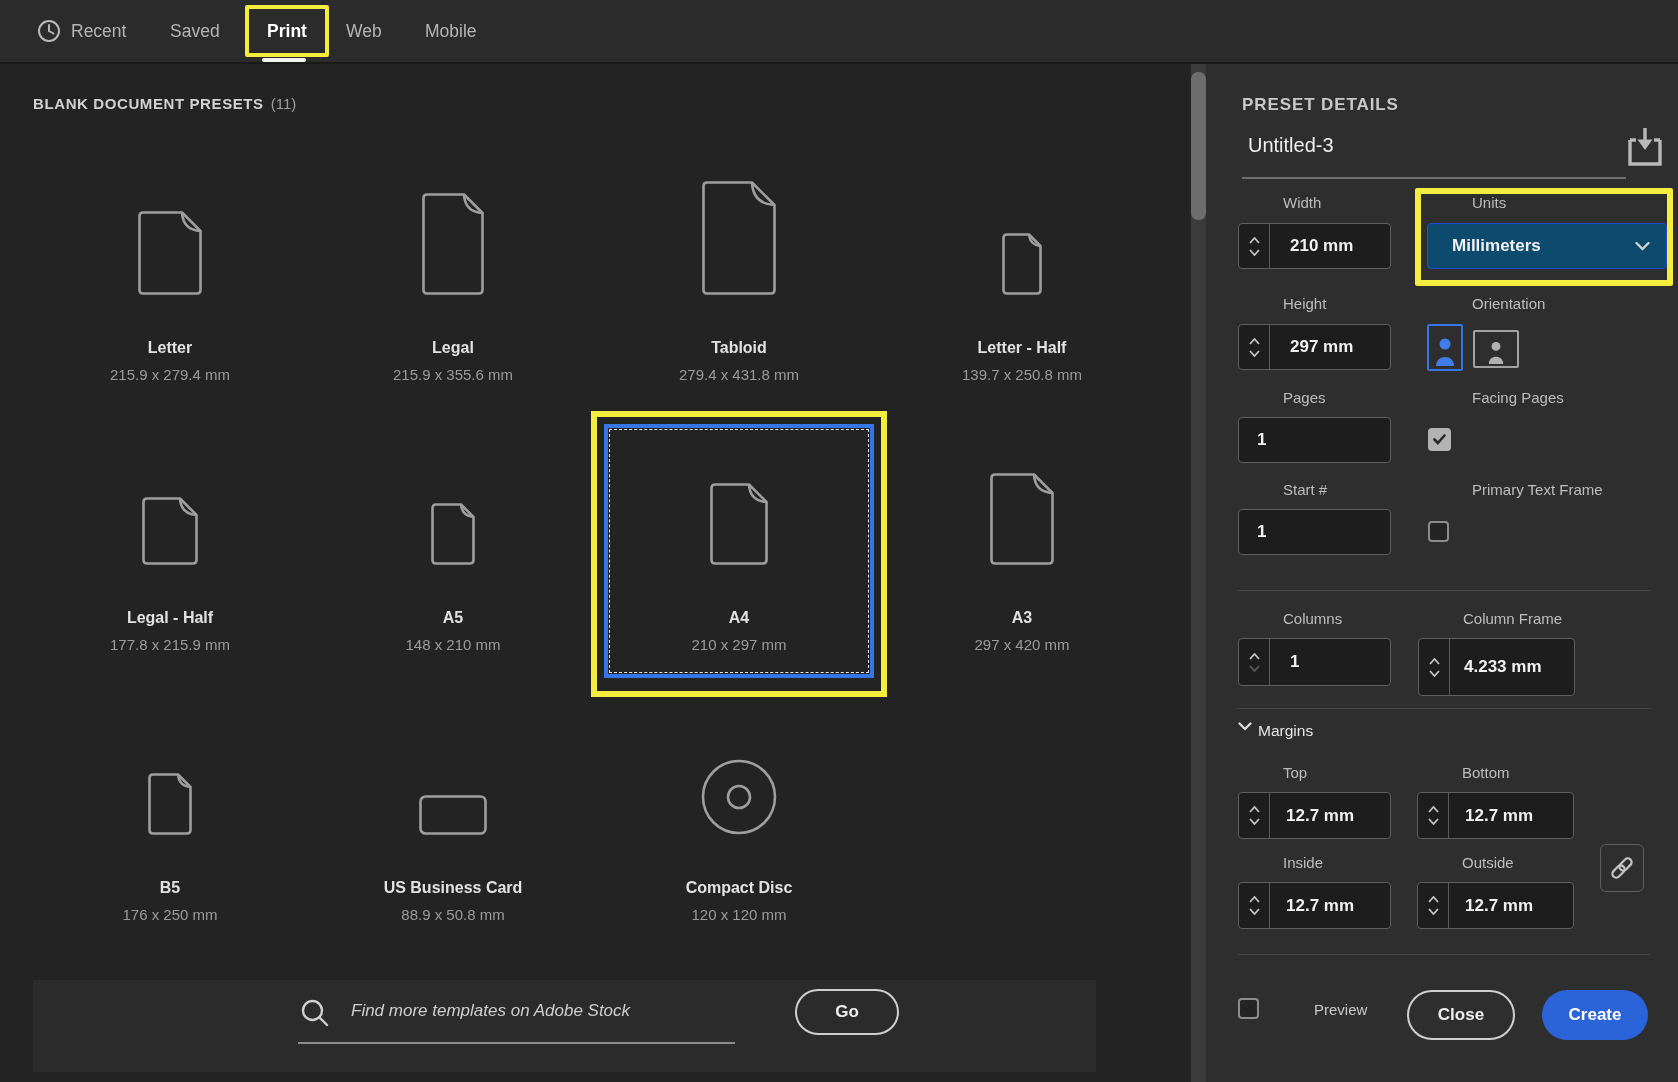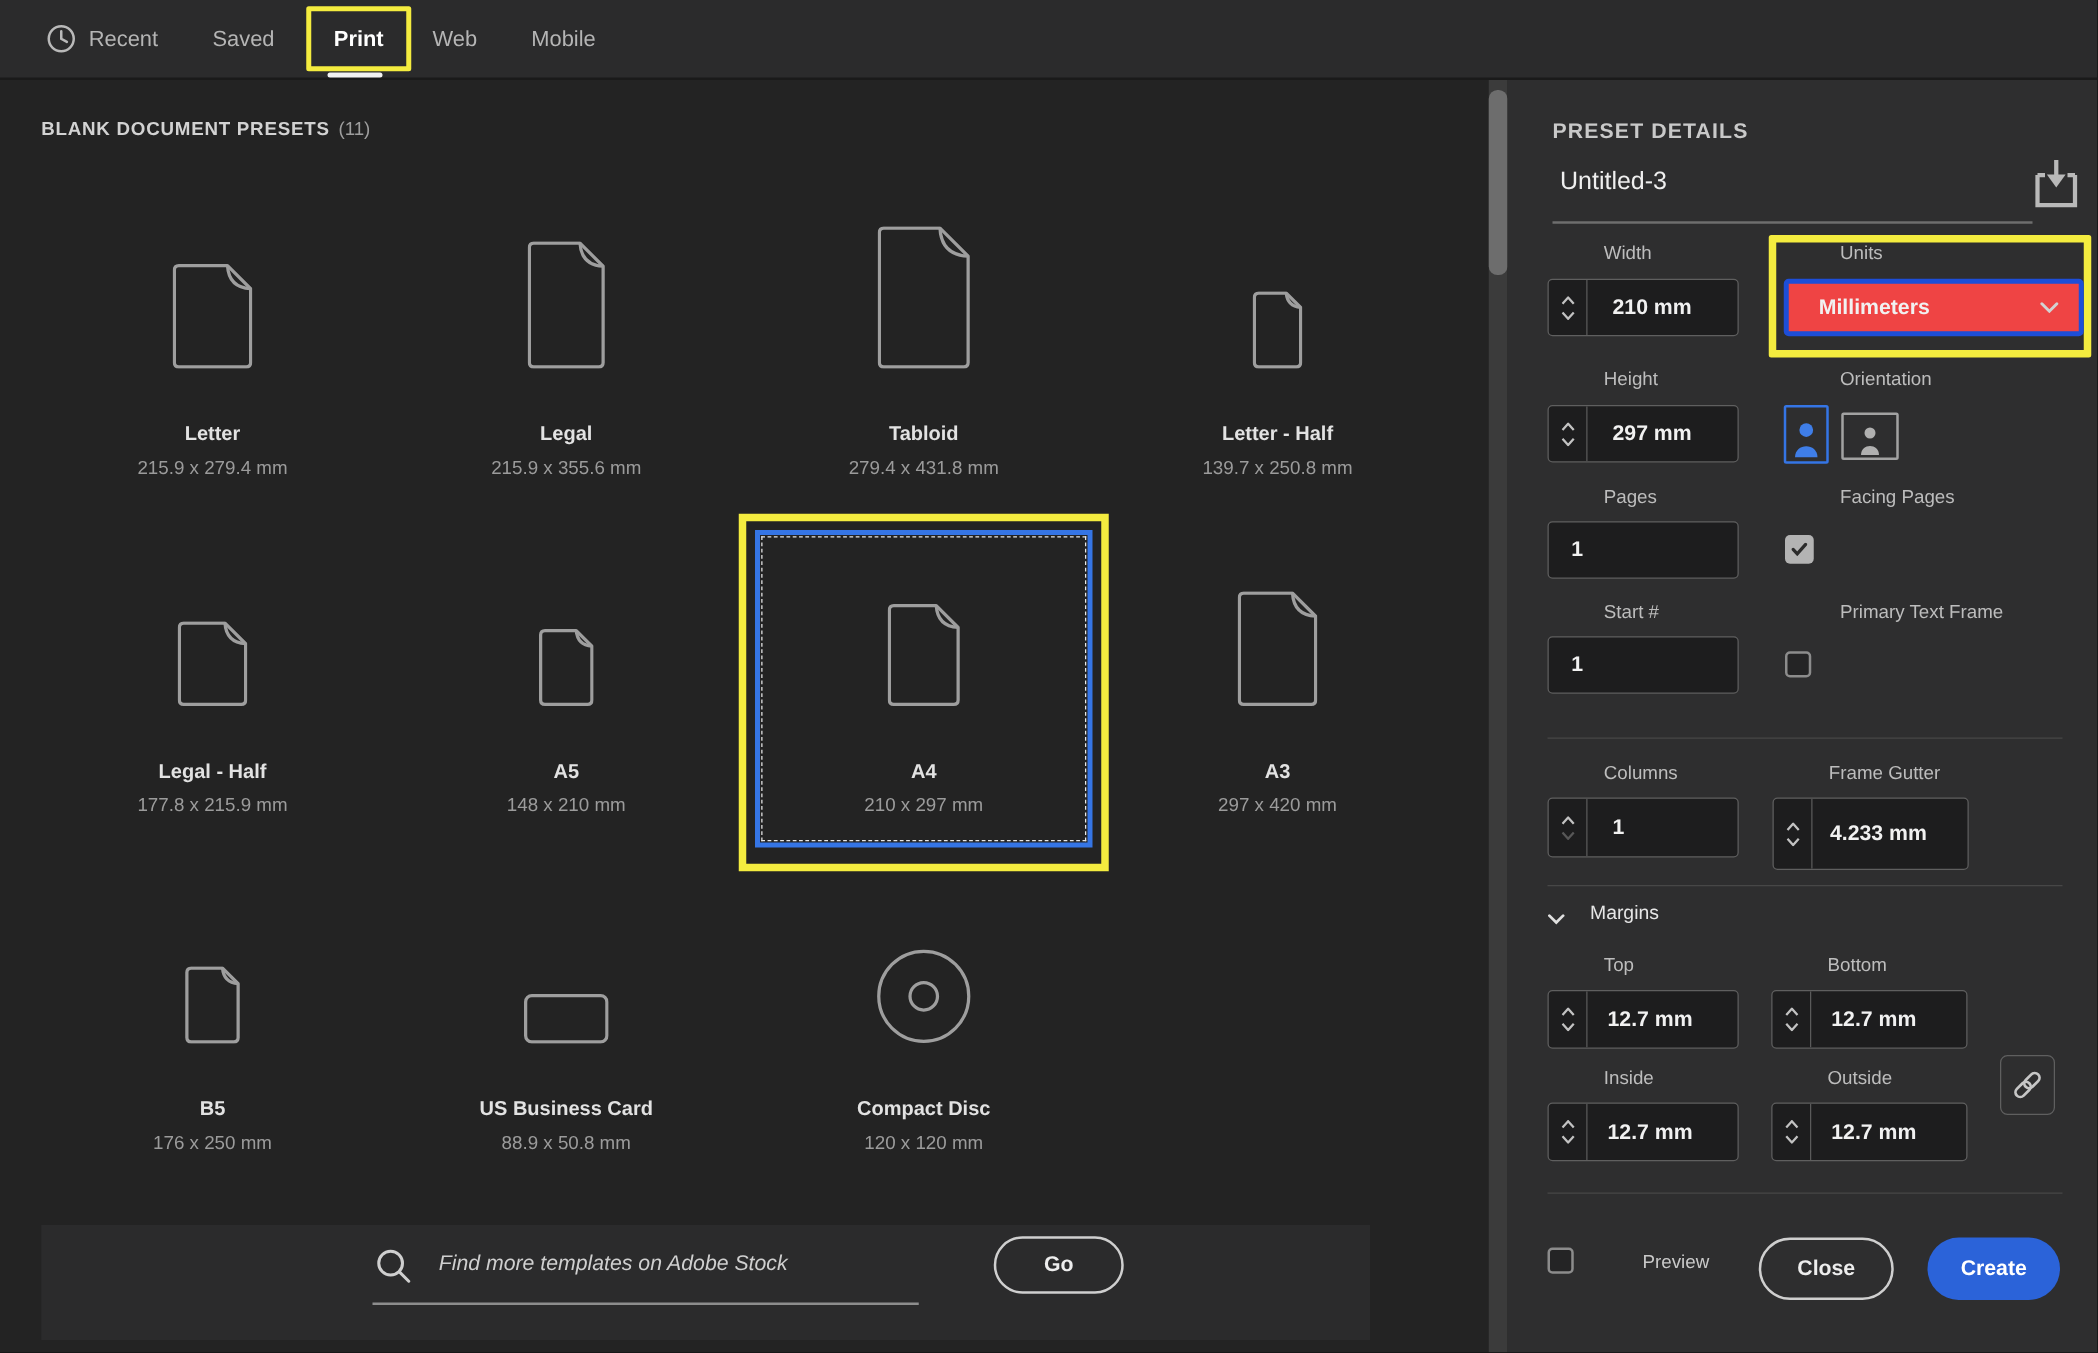--- a/index.html
+++ b/index.html
@@ -46,32 +46,32 @@
   .name-line{position:absolute;left:36px;top:113px;width:384px;height:2px;background:#6e6e6e;}
   .lbl{position:absolute;font-size:15px;color:#bdbdbd;margin-left:45px;}
   .stepper{position:absolute;display:flex;height:46px;box-sizing:border-box;background:#1d1d1e;
            border:1px solid #5f5f5f;border-radius:4px;overflow:hidden;}
   .spin{width:30px;display:flex;flex-direction:column;align-items:center;justify-content:center;gap:5px;
         border-right:1px solid #5a5a5a;}
   .spin svg{display:block;}
   .stepper .val{flex:1;display:flex;align-items:center;padding-left:20px;font-size:17px;font-weight:600;color:#f1f1f1;}
   .plain-input{position:absolute;box-sizing:border-box;background:#1d1d1e;border:1px solid #5f5f5f;border-radius:4px;
                display:flex;align-items:center;padding-left:18px;font-size:17px;font-weight:600;color:#f1f1f1;}
-  .dd{position:absolute;box-sizing:border-box;background:#ef4444;border:4px solid #1d4ed8;border-radius:4px;
+  .dd{position:absolute;box-sizing:border-box;background:#0c4a6e;border:1px solid #1d4ed8;border-radius:4px;
       display:flex;align-items:center;padding-left:24px;font-size:17px;font-weight:600;color:#f1f1f1;}
   .dd .dd-chev{position:absolute;right:16px;top:50%;transform:translateY(-50%);}
   .units-hl{position:absolute;left:209px;top:124px;width:246px;height:86px;border:6px solid var(--hl);border-radius:2px;}
   .orient{position:absolute;display:flex;align-items:flex-end;justify-content:center;box-sizing:border-box;border-radius:2px;}
   .orient.sel{border:2.5px solid var(--blue);}
   .orient.unsel{border:2.5px solid #a2a2a2;}
   .chk{position:absolute;box-sizing:border-box;border-radius:4px;display:flex;align-items:center;justify-content:center;}
   .chk.on{background:#b3b3b3;}
   .chk.off{background:#242425;border:2px solid #8c8c8c;}
   .divider{position:absolute;left:32px;width:412px;height:1px;background:#474747;}
-  .margins-h{position:absolute;display:flex;align-items:flex-end;gap:20px;font-size:15.5px;color:#e6e6e6;}
+  .margins-h{position:absolute;display:flex;align-items:flex-start;gap:6px;font-size:15.5px;color:#e6e6e6;}
   .linkbtn{position:absolute;width:44px;height:48px;box-sizing:border-box;border:1px solid #5f5f5f;border-radius:6px;
            display:flex;align-items:center;justify-content:center;background:transparent;}
   .columns-stepper .chev-down{opacity:.35;}
 </style>
 </head>
 <body>
 
 <div class="canvas">
 
   <div class="topbar">
@@ -305,21 +305,21 @@
         <svg width="11" height="7" viewBox="0 0 11 7">
             <path d="M1 6 L5.5 1 L10 6" fill="none" stroke="#c2c2c2" stroke-width="1.8"></path>
           </svg>
         <svg class="chev-down" width="11" height="7" viewBox="0 0 11 7">
             <path d="M1 1 L5.5 6 L10 1" fill="none" stroke="#c2c2c2" stroke-width="1.8"></path>
           </svg>
       </div>
       <div class="val">1</div>
     </div>
 
-    <div class="lbl" style="left:212px;top:546px">Frame Gutter</div>
+    <div class="lbl" style="left:212px;top:546px">Column Frame</div>
     <div class="stepper" style="left:212px;top:574px;width:157px;height:58px">
       <div class="spin">
         <svg width="11" height="7" viewBox="0 0 11 7">
             <path d="M1 6 L5.5 1 L10 6" fill="none" stroke="#c2c2c2" stroke-width="1.8"></path>
           </svg>
         <svg width="11" height="7" viewBox="0 0 11 7">
             <path d="M1 1 L5.5 6 L10 1" fill="none" stroke="#c2c2c2" stroke-width="1.8"></path>
           </svg>
       </div>
       <div class="val" style="padding-left:14px">4.233 mm</div>

